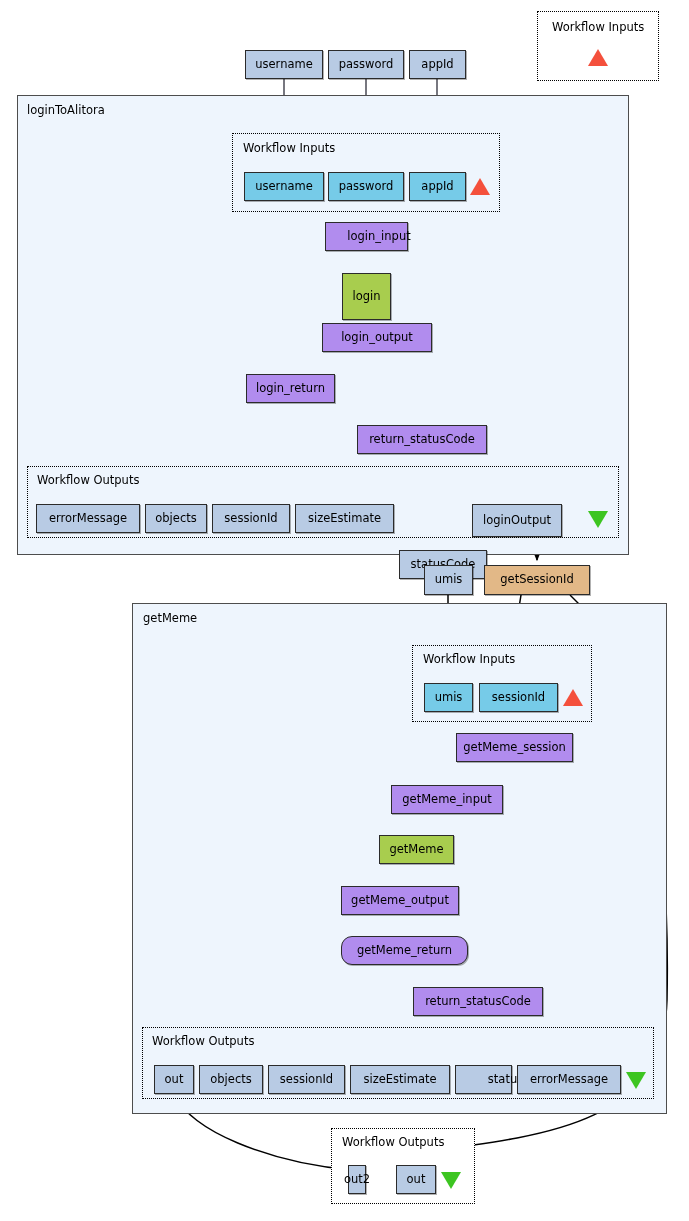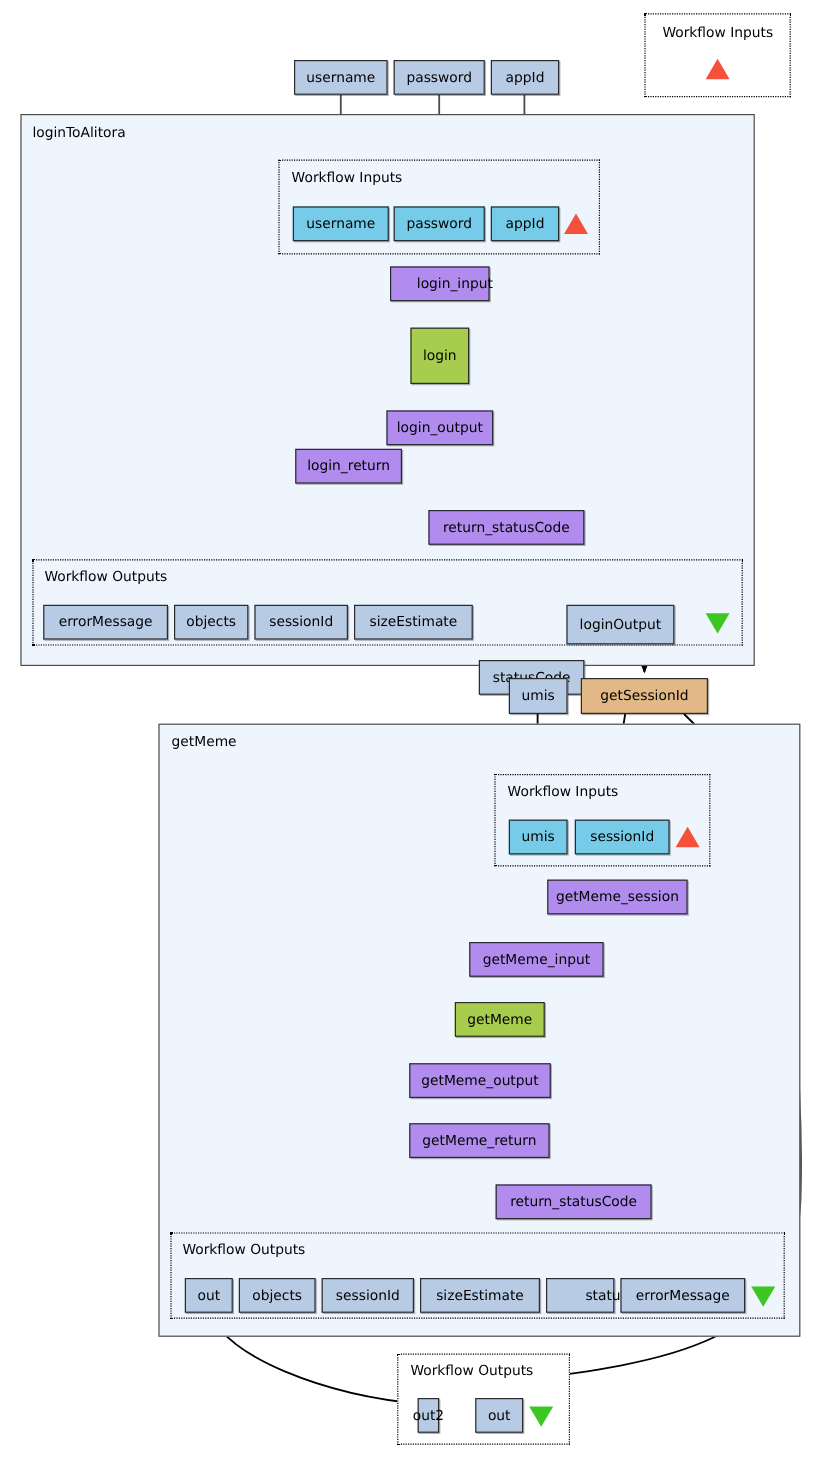--- a/index.html
+++ b/index.html
@@ -191,21 +191,21 @@
     <span>appId</span>
   </div>
   <div class="tri tri-up" style="left:470px; top:178px;"></div>
 
   <div class="node n-proc" style="left:325px; top:222px; width:83px; height:29px;padding-left:25px;">
     <span>login_input</span>
   </div>
   <div class="node n-tool" style="left:342px; top:273px; width:49px; height:47px;">
     <span>login</span>
   </div>
-  <div class="node n-proc" style="left:322px; top:342px; width:89px; height:29px;text-align:center;">
+  <div class="node n-proc" style="left:322px; top:323px; width:110px; height:29px;text-align:center;">
     <span>login_output</span>
   </div>
   <div class="node n-proc" style="left:246px; top:374px; width:89px; height:29px;">
     <span>login_return</span>
   </div>
   <div class="node n-proc" style="left:357px; top:425px; width:130px; height:29px;">
     <span>return_statusCode</span>
   </div>
 
   <div class="dashbox" style="left:27px; top:466px; width:592px; height:72px;"></div>
@@ -257,21 +257,21 @@
   </div>
   <div class="node n-proc" style="left:391px; top:785px; width:112px; height:29px;">
     <span>getMeme_input</span>
   </div>
   <div class="node n-tool" style="left:379px; top:835px; width:75px; height:29px;">
     <span>getMeme</span>
   </div>
   <div class="node n-proc" style="left:341px; top:886px; width:118px; height:29px;">
     <span>getMeme_output</span>
   </div>
-  <div class="node n-proc" style="left:341px; top:936px; width:117px; height:29px;">
+  <div class="node n-proc" style="left:341px; top:936px; width:127px; height:29px;border-radius:11px;">
     <span>getMeme_return</span>
   </div>
   <div class="node n-proc" style="left:413px; top:987px; width:130px; height:29px;">
     <span>return_statusCode</span>
   </div>
 
   <div class="dashbox" style="left:142px; top:1027px; width:512px; height:72px;"></div>
   <div class="dashbox-label" style="left:152px; top:1034px;">Workflow Outputs</div>
 
   <div class="node n-io" style="left:154px; top:1065px; width:40px; height:29px;">

